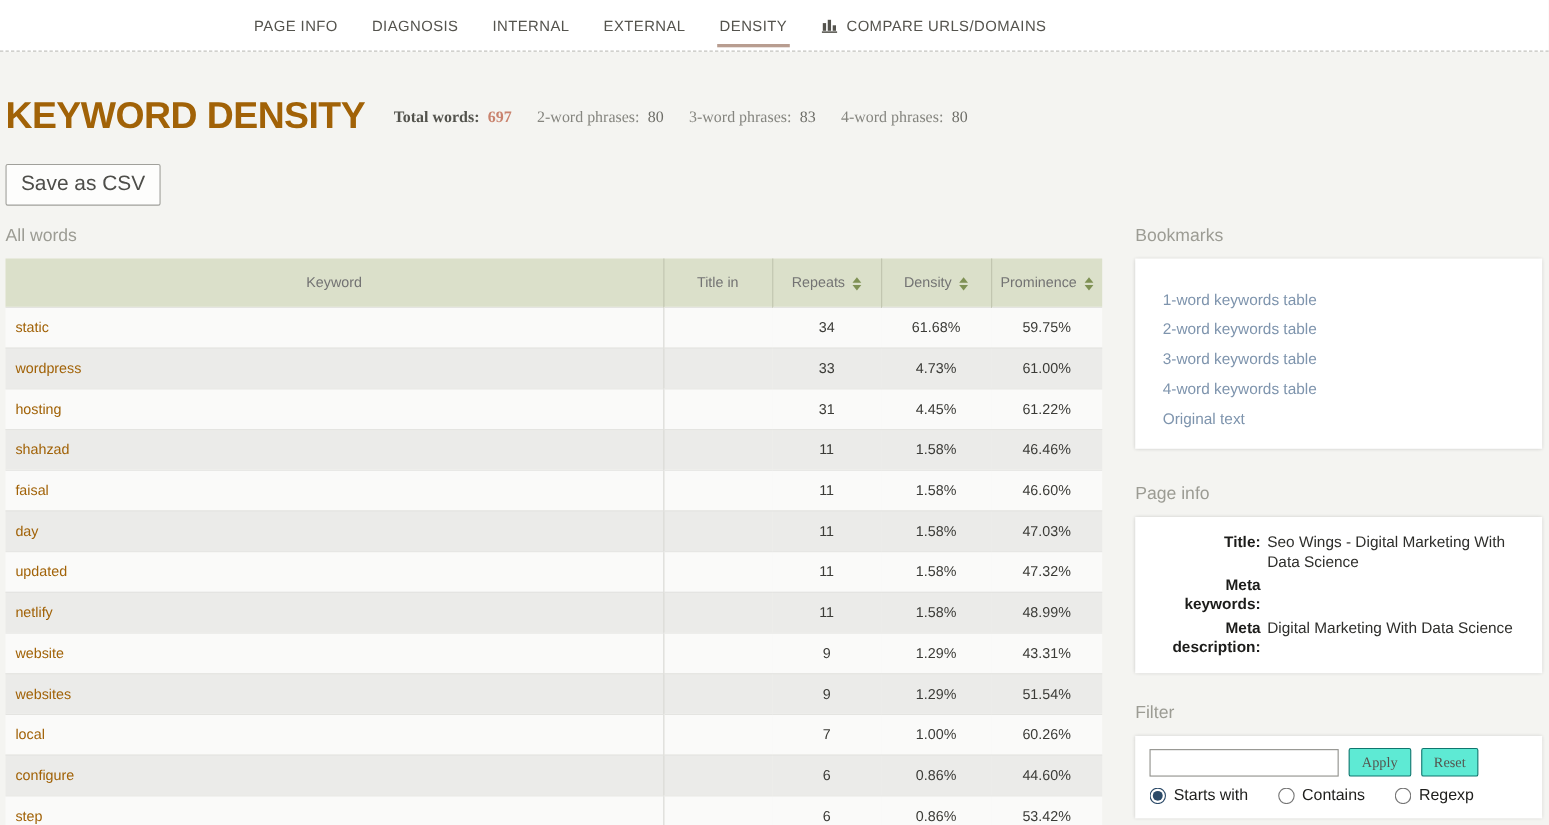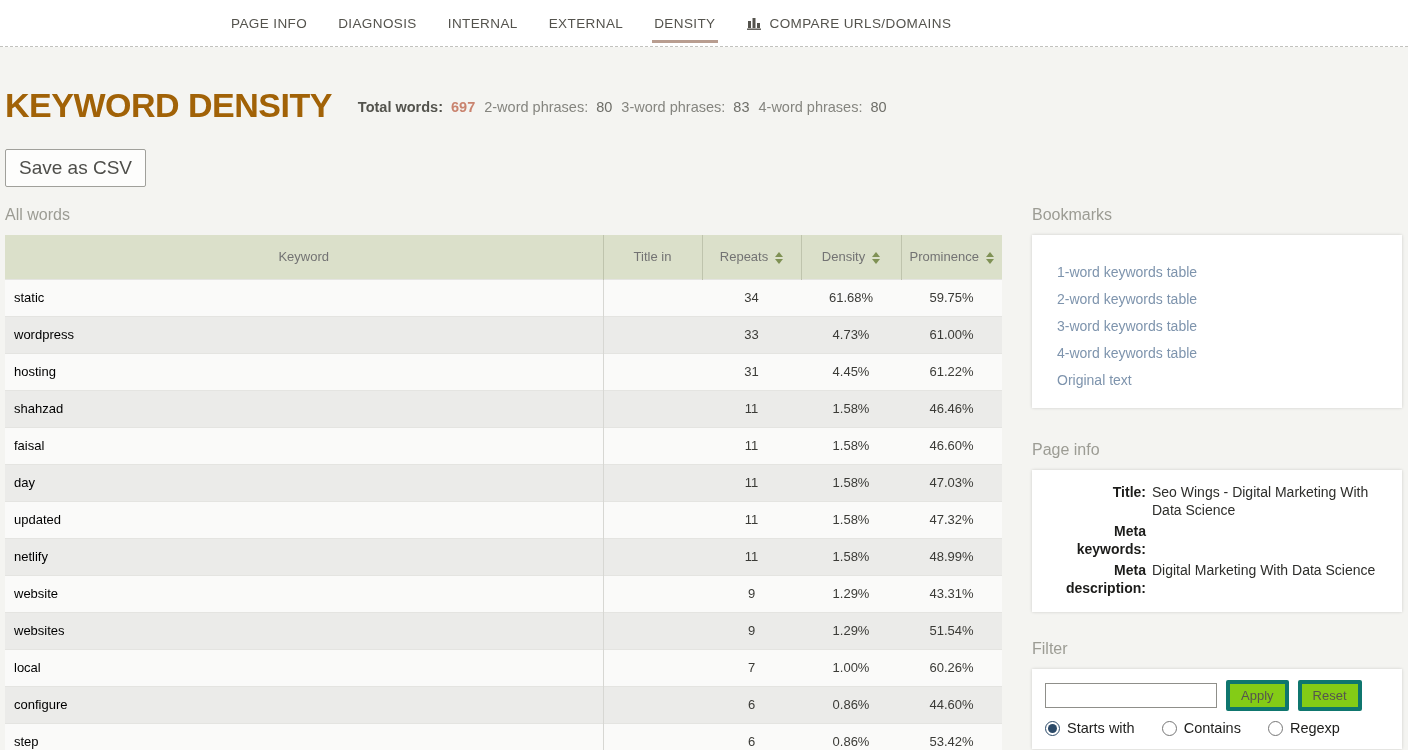--- a/index.html
+++ b/index.html
@@ -28,21 +28,21 @@
     height: 3px; background: #b89d90;
   }
   .bar-icon { display: inline-block; width: 15px; height: 14px; }
 
   
   .title-row { display: flex; align-items: center; gap: 26px; margin: 38px 0 0 5px; }
   .page-title {
     font-size: 34px; font-weight: 700; color: #a16207;
     letter-spacing: -0.5px; line-height: 40px;
   }
-  .stats { display: flex; gap: 9px; align-items: baseline; margin-top: 4px; }
+  .stats { display: flex; gap: 23px; align-items: baseline; margin-top: 4px; font-family: Liberation Serif, serif; }
   .stat { font-size: 14.5px; color: #85857f; white-space: nowrap; }
   .stat .stat-label { color: #85857f; }
   .stat .stat-value { color: #6e6e68; margin-left: 4px; }
   .stat.highlight .stat-label { font-weight: 700; color: #53534d; }
   .stat.highlight .stat-value { font-weight: 700; color: #c9836e; }
 
   
   .buttons-row { display: flex; gap: 10px; margin: 24px 0 0 5px; }
   .btn {
     background: #fdfdfc; border: 1px solid #a0a09b; border-radius: 2px;
@@ -63,21 +63,21 @@
   }
   .kw-table th:first-child { border-left: none; cursor: default; }
   .kw-table td {
     height: 37px; font-size: 13px; text-align: center; color: #3b3b37;
     border-top: 1px solid #e4e4e1;
   }
   .kw-table tbody tr:nth-child(odd)  { background: #fafaf9; }
   .kw-table tbody tr:nth-child(even) { background: #ebebe9; }
   td.keyword-cell { text-align: left; padding-left: 9px; }
   td.found-cell { border-left: 1px solid #d7d7d3; }
-  a.kw-link { color: #000000; text-decoration: none; cursor: pointer; }
+  a.kw-link { color: #a16207; text-decoration: none; cursor: pointer; }
   .sort { display: inline-flex; flex-direction: column; gap: 2px; margin-left: 7px; vertical-align: middle; }
   .sort i { display: block; width: 0; height: 0; border-left: 4px solid transparent; border-right: 4px solid transparent; }
   .sort .up   { border-bottom: 5px solid #7f9154; }
   .sort .down { border-top: 5px solid #7f9154; }
   .filler-row {
     width: 997px; margin-left: 5px; height: 37px; background: #ebebe9;
     border-top: 1px solid #e4e4e1; position: relative;
   }
   .filler-row::after { content: ""; position: absolute; left: 598px; top: 0; bottom: 0; width: 1px; background: #d7d7d3; }
 
@@ -93,21 +93,21 @@
   .pi-label { font-weight: 700; color: #1c1c1a; text-align: right; }
   .pi-value { color: #2e2e2b; }
 
   .filter-title { margin-top: 28px; }
   .filter-card { padding: 11px 13px 13px 13px; }
   .filter-row1 { display: flex; gap: 9px; align-items: center; }
   .filter-input {
     width: 172px; height: 25px; border: 1px solid #8f8f8a; background: #fff;
     padding: 0 5px; font-size: 13px; font-family: "Liberation Sans", sans-serif;
   }
-  .btn-small { padding: 4px 11px; font-size: 13px; border: 4px solid #0f766e; background: #84cc16; color: #55554f; border-radius: 2px; cursor: pointer; font-family: Liberation Sans, sans-serif; }
+  .btn-small { padding: 4px 11px; font-size: 13px; border: 1px solid #0f766e; background: #5eead4; color: #55554f; border-radius: 2px; cursor: pointer; font-family: Liberation Serif, serif; }
   .filter-row2 { display: flex; gap: 27px; margin-top: 9px; align-items: center; }
   .radio-opt { display: inline-flex; align-items: center; gap: 7px; font-size: 14.5px; color: #1e1e1c; cursor: pointer; }
   .radio-opt input { width: 15px; height: 15px; margin: 0; accent-color: #2c4a68; cursor: pointer; }
 </style>
 </head>
 <body>
 
 <nav class="topnav">
   <a class="tab">PAGE INFO</a>
   <a class="tab">DIAGNOSIS</a>

